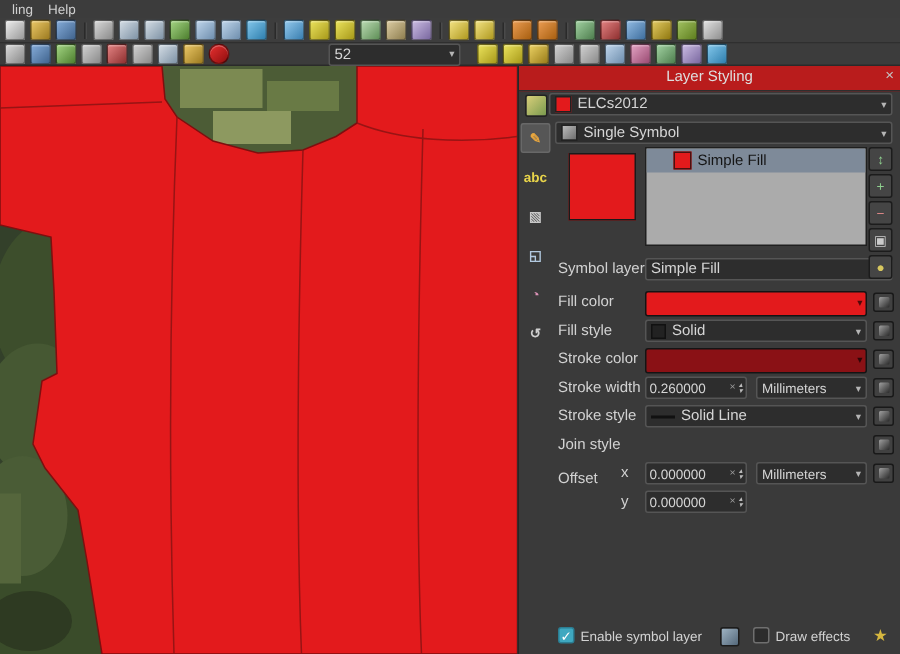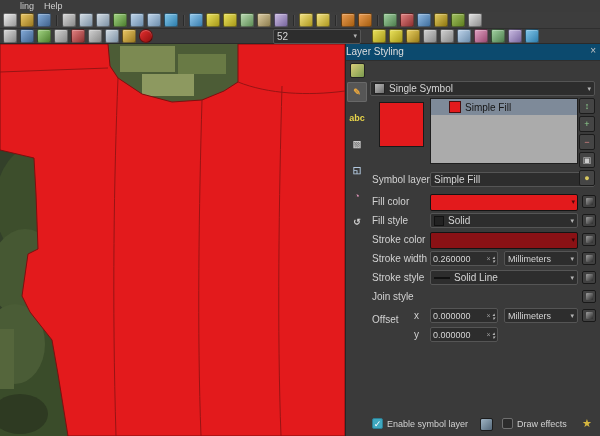--- a/index.html
+++ b/index.html
@@ -1,41 +1,41 @@
 <!DOCTYPE html>
 <html><head>
 <meta charset="utf-8">
 <style>
   html,body{margin:0;padding:0;}
   body{width:600px;height:436px;position:relative;overflow:hidden;background:#3a3a3a;
        font-family:"Liberation Sans", sans-serif;}
 
   
   #menubar{position:absolute;left:0;top:0;width:600px;height:12px;background:#3c3c3c;
-           color:#cfcfcf;font-size:9px;display:flex;align-items:center;gap:10px;padding-left:20px;box-sizing:border-box;}
+           color:#cfcfcf;font-size:9px;display:flex;align-items:center;gap:10px;padding-left:8px;box-sizing:border-box;}
   #tb1{position:absolute;left:0;top:12px;width:600px;height:17px;background:#3d3d3d;border-bottom:1px solid #2f2f2f;
        display:flex;align-items:center;gap:3px;padding:0 3px;box-sizing:border-box;}
   #tb2{position:absolute;left:0;top:29px;width:600px;height:15px;background:#3c3c3c;border-bottom:1px solid #2a2a2a;
        display:flex;align-items:center;gap:3px;padding:0 3px;box-sizing:border-box;}
   .iconrow{display:flex;align-items:center;gap:3px;}
   .tbicon{width:12px;height:12px;border-radius:2px;border:1px solid rgba(0,0,0,.45);
           box-shadow:inset 0 1px 0 rgba(255,255,255,.25);}
   .tbicon.round{border-radius:50%;}
   .tbsep{width:1px;height:11px;background:#2a2a2a;margin:0 2px;box-shadow:1px 0 0 #4a4a4a;}
-  .tb2combo{position:static !important;width:88px;margin-left:117px;}
+  .tb2combo{position:static !important;width:88px;margin-left:63px;}
 
   
   #map{position:absolute;left:0;top:44px;width:345px;height:392px;background:#2c3722;}
   #map svg{display:block;}
 
   
   #panel{position:absolute;left:345px;top:44px;width:255px;height:392px;background:#3a3a3a;
          border-left:1px solid #262626;box-sizing:border-box;}
-  .ptitle{position:absolute;left:0;top:0;width:100%;height:16px;background:#0c4a6e;border-bottom:1px solid #2e2e2e;
-          color:#dedede;font-size:10px;line-height:16px;}
+  .ptitle{position:absolute;left:0;top:0;width:100%;height:16px;background:#b91c1c;border-bottom:1px solid #2e2e2e;
+          color:#dedede;font-size:10px;text-align:center;line-height:16px;}
   .pclose{position:absolute;right:4px;top:1px;color:#c4c4c4;font-size:10px;cursor:default;}
 
   .combo{background:#2d2d2d;border:1px solid #555;border-radius:2px;display:flex;align-items:center;
          font-size:10px;color:#d5d5d5;padding:0 3px;height:15px;box-sizing:border-box;position:absolute;}
   .combo .caret{margin-left:auto;font-size:7px;color:#b5b5b5;padding-left:3px;}
   .combo .cicon{width:9px;height:9px;border:1px solid #222;margin-right:4px;flex:0 0 auto;}
   .combo .gicon{width:9px;height:9px;background:linear-gradient(135deg,#bcbcbc,#6d6d6d);border:1px solid #222;margin-right:4px;flex:0 0 auto;}
 
   .layericon{position:absolute;left:4px;top:19px;width:13px;height:13px;
              background:linear-gradient(135deg,#d9cf7a,#7a9a4e);border:1px solid #222;border-radius:2px;}
@@ -185,20 +185,25 @@
       <path d="M0,28 L108,24"></path>
     </g>
   </svg>
 </div>
 
 <div id="panel">
   <div class="ptitle">Layer Styling</div>
   <div class="pclose">×</div>
 
   <div class="layericon"></div>
+  <div class="combo" id="layerCombo">
+    <span class="cicon js-red" style="background: rgb(227, 26, 28);"></span>
+    <span>ELCs2012</span>
+    <span class="caret">▾</span>
+  </div>
 
   <div class="combo" id="styleCombo">
     <span class="gicon"></span>
     <span>Single Symbol</span>
     <span class="caret">▾</span>
   </div>
 
   <div id="preview" class="js-red" style="background: rgb(227, 26, 28);"></div>
   <div id="tree">
       <div class="trow sel" style="padding-left: 18px;">

